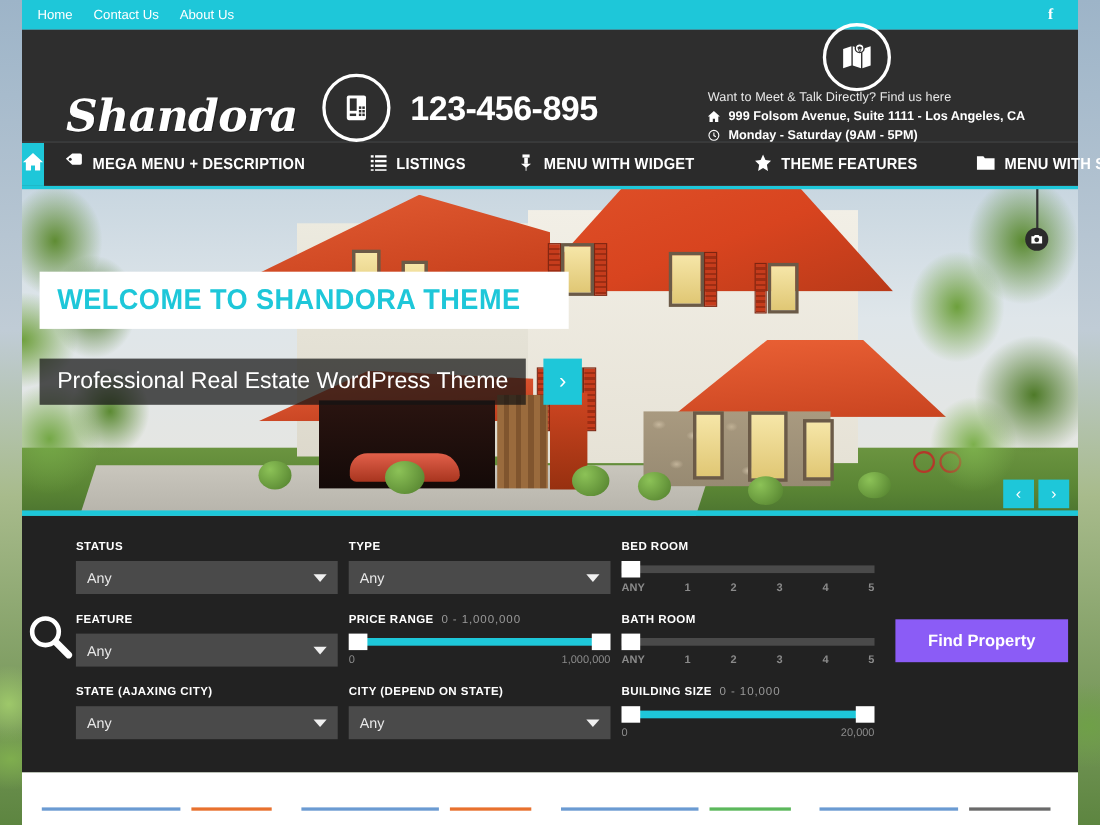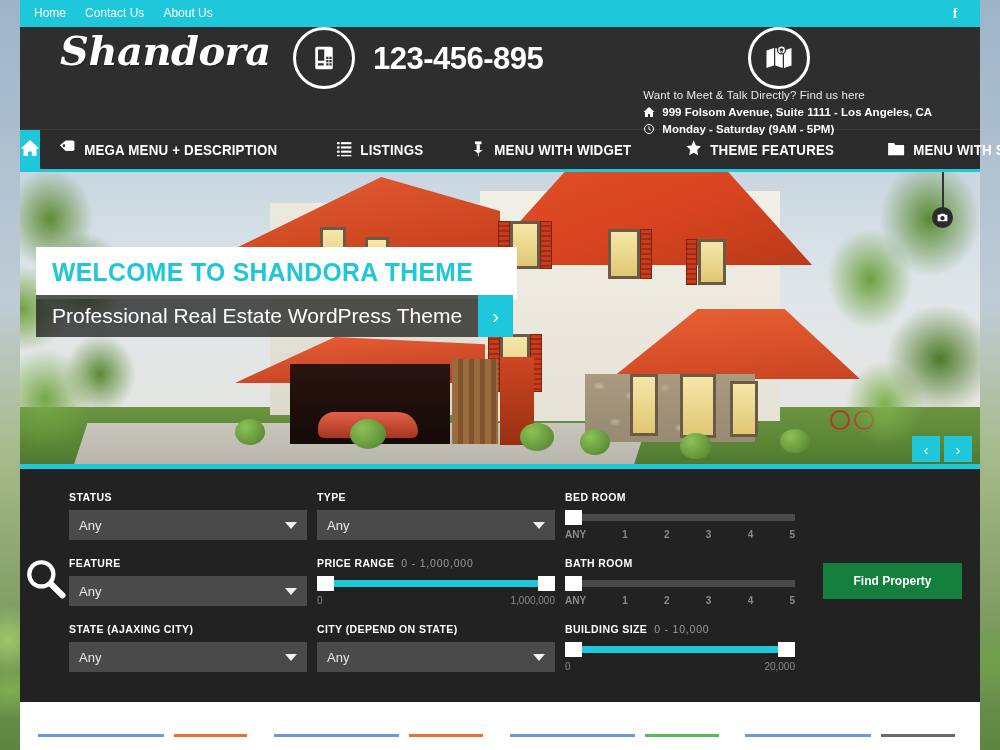--- a/index.html
+++ b/index.html
@@ -34,21 +34,21 @@
     color: #ffffff; font-size: 12px; text-decoration: none; line-height: 27px;
   }
   .topbar .spacer { flex: 1; }
   .fb-icon {
     width: 22px; height: 27px; display: flex; align-items: center; justify-content: center;
     color: #fff; font-weight: bold; font-size: 14px; font-family: "Liberation Serif", serif;
   }
 
   
   .header {
-    height: 102px; background: #2e2e2e; display: flex; align-items: flex-start;
+    height: 102px; background: #2e2e2e; display: flex; align-items: flex-end;
     padding: 0 18px; position: relative;
   }
   .logo {
     font-family: "DejaVu Serif", serif; font-style: italic; font-weight: bold;
     color: #fff; font-size: 40px; letter-spacing: -0.5px; width: 255px;
     padding-left: 22px; text-shadow: 1px 1px 0 rgba(0,0,0,0.3);
   }
   .hblock { display: flex; align-items: center; }
   .hblock.phone { margin-left: 0px; }
   .circ {
@@ -158,21 +158,21 @@
   
   .cap-title {
     position: absolute; left: 16px; top: 78px; background: #fff; padding: 10px 22px 11px 16px;
   }
   .cap-title span {
     color: #1ec7d9; font-size: 26px; font-weight: bold; letter-spacing: .4px;
     font-family: "Liberation Sans Narrow", "Liberation Sans", sans-serif;
     text-transform: uppercase; display: inline-block; transform: scaleX(0.95); transform-origin: left;
   }
   .cap-sub {
-    position: absolute; left: 16px; top: 126px; display: flex; align-items: stretch;
+    position: absolute; left: 16px; top: 157px; display: flex; align-items: stretch; gap: 16px;
   }
   .cap-sub .txt {
     background: rgba(20,20,20,0.72); color: #fff; font-size: 21px;
     padding: 8px 16px 9px; line-height: 1.2; font-weight: 300;
   }
   .cap-sub .arrow {
     width: 35px; background: #1ec7d9; display: flex; align-items: center; justify-content: center;
     color: #fff; font-size: 20px;
   }
   .cap-desc {
@@ -217,21 +217,21 @@
   .track { position: absolute; left: 0; right: 0; top: 4px; height: 7px; background: #4a4a4a; }
   .track.fill { background: #1ec7d9; left: 10px; right: 10px; }
   .knob { position: absolute; top: 0; width: 17px; height: 15px; background: #fff; }
   .ticks { display: flex; justify-content: space-between; margin-top: 5px; }
   .ticks span { color: #8a8a8a; font-size: 10px; font-weight: bold;
     font-family: "Liberation Sans Narrow", "Liberation Sans", sans-serif; }
   .ends { display: flex; justify-content: space-between; margin-top: 5px; }
   .ends span { color: #8a8a8a; font-size: 10px; }
   .s-btn-wrap { width: 175px; display: flex; align-items: flex-start; padding-top: 72px; justify-content: center;}
   .find-btn {
-    background: #15803d; color: #fff; border: none; font-size: 12px; font-weight: bold;
+    background: #8b5cf6; color: #fff; border: none; font-size: 15px; font-weight: bold;
     padding: 11px 30px; cursor: pointer;
   }
 
   
   .content { background: #fff; height: 58px; padding: 32px 18px 0; display: flex; gap: 19px; }
   .card { flex: 1; }
   .card .bars { display: flex; gap: 10px; }
   .card .bar { height: 3px; }
   .card .b1 { width: 58%; background: #6b9bd2; }
   .card .b2 { width: 34%; }

